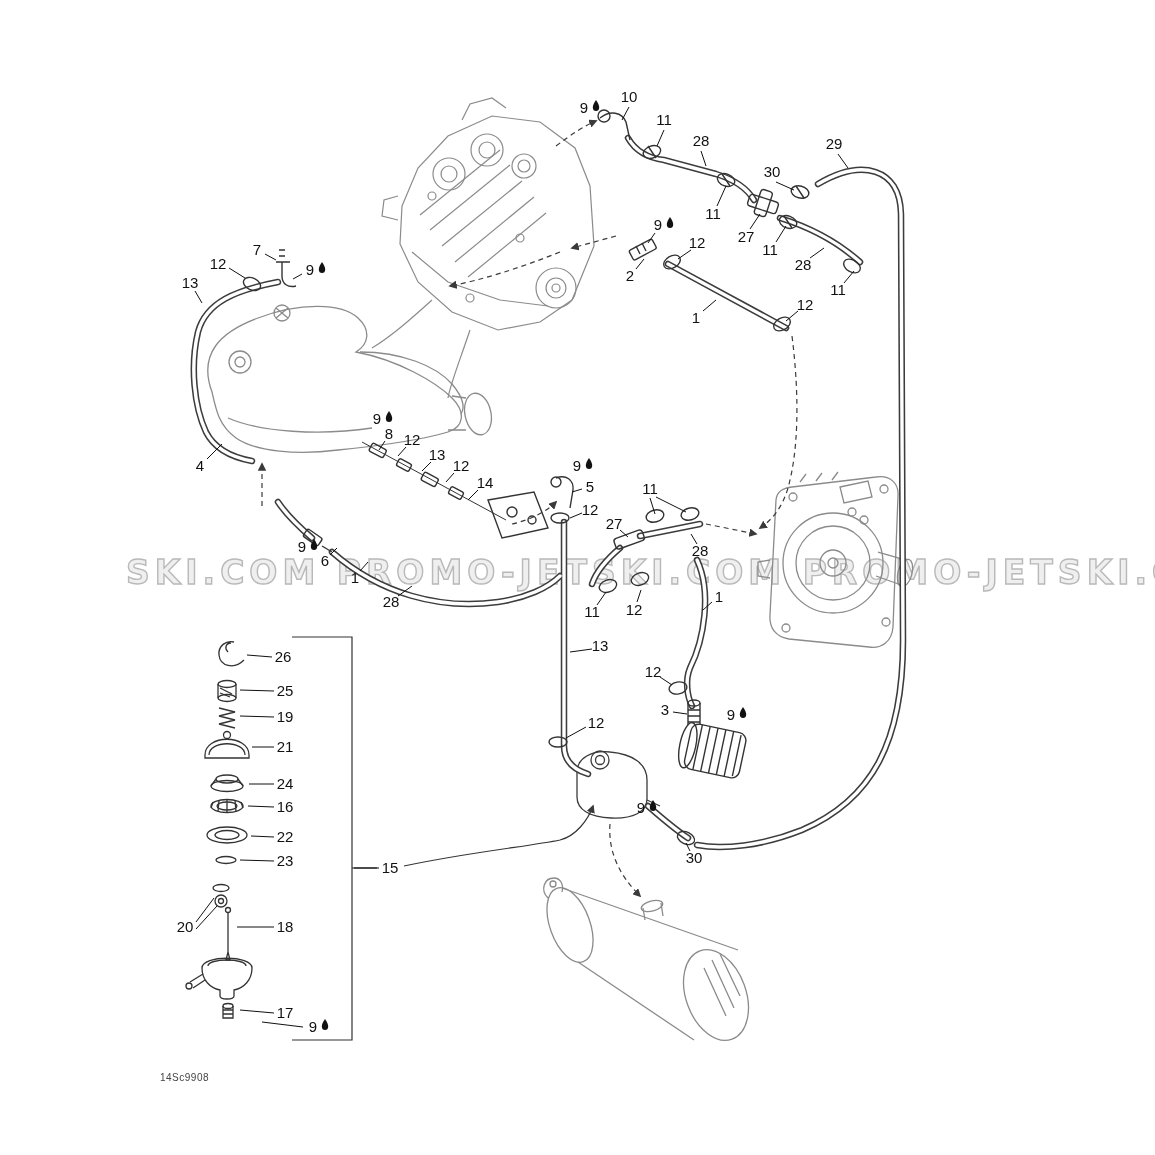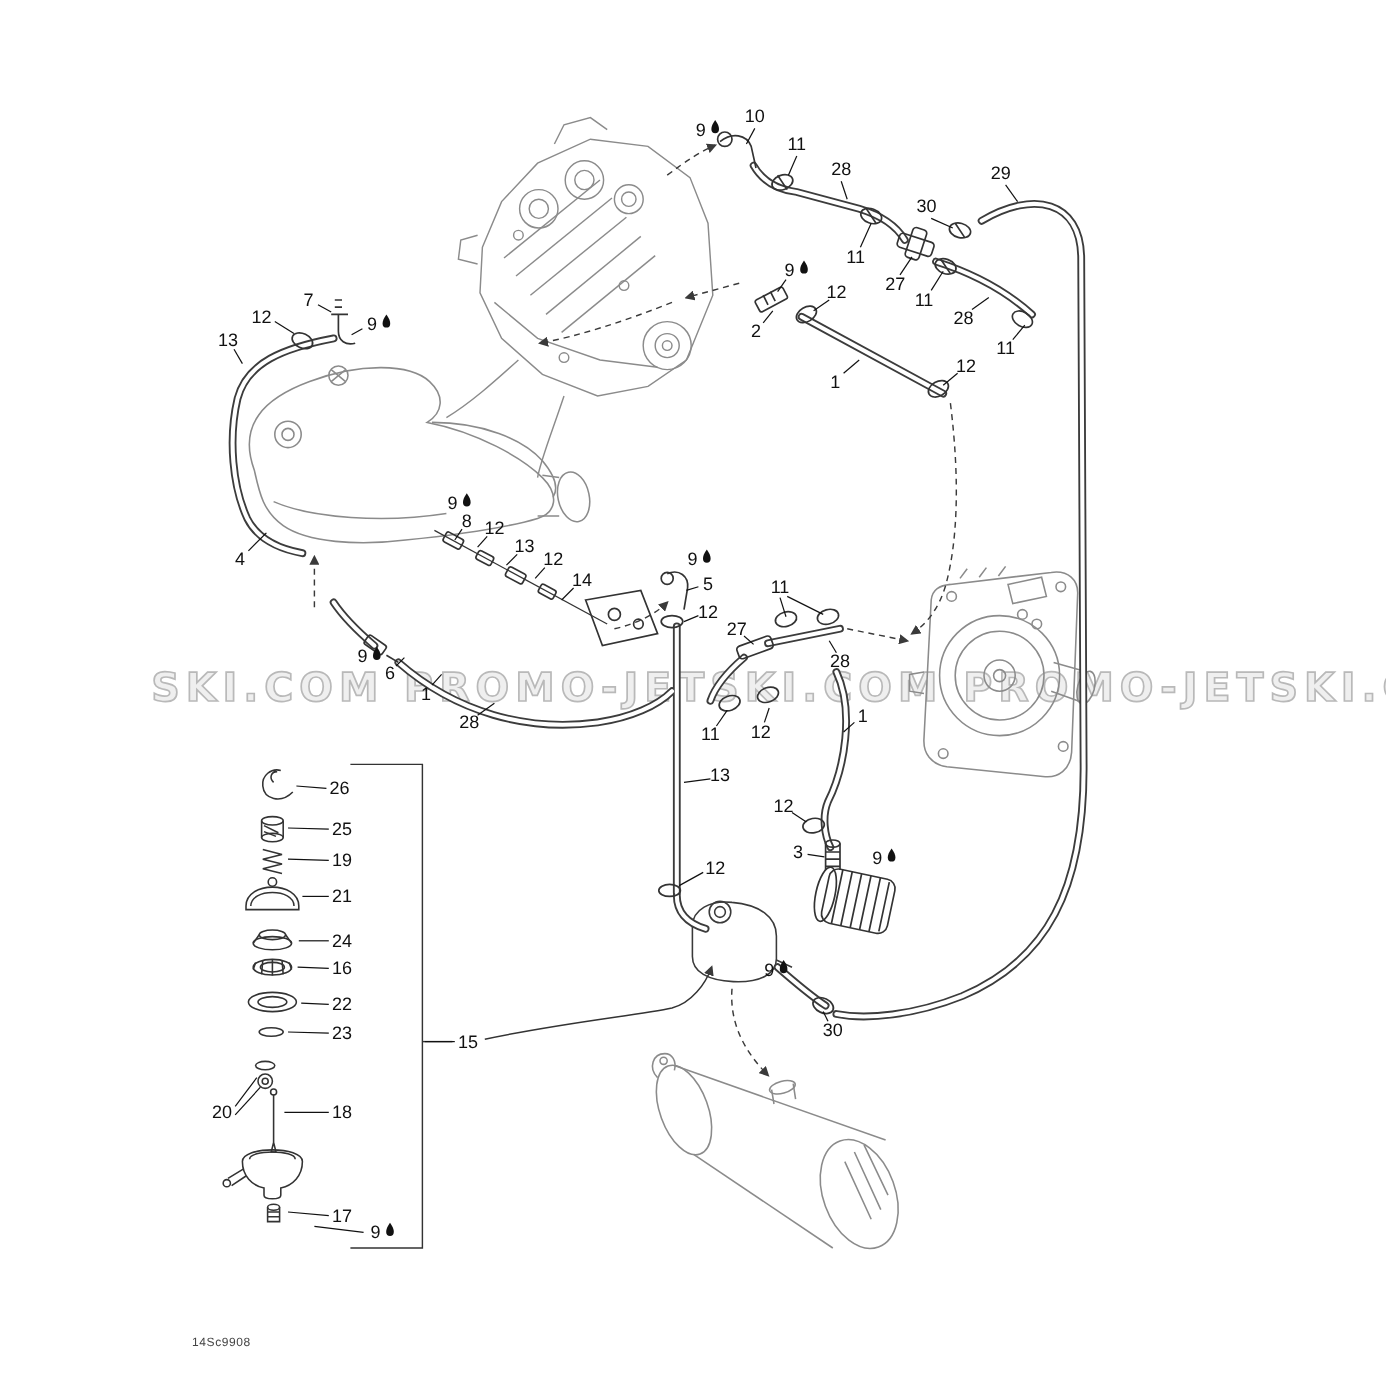--- a/index.html
+++ b/index.html
@@ -6,21 +6,21 @@
   .stage{
     position:relative;width:1155px;height:1155px;background:#ffffff;overflow:hidden;
     font-family:"Liberation Sans", sans-serif;
   }
   .watermark{
     position:absolute;left:126px;top:553px;white-space:nowrap;
     font-family:"DejaVu Sans", sans-serif;font-weight:bold;font-size:33px;letter-spacing:5px;
     color:#efefef;-webkit-text-stroke:1.4px #b9b9b9;user-select:none;
   }
   .diagram-code{
-    position:absolute;left:160px;top:1114px;font-size:10px;color:#444;letter-spacing:0.5px;
+    position:absolute;left:160px;top:1072px;font-size:10px;color:#444;letter-spacing:0.5px;
   }
   svg.art{position:absolute;left:0;top:0;}
 </style>
 </head>
 <body>
 
 <div class="stage">
 
   <div class="watermark">SKI.COM PROMO-JETSKI.COM PROMO-JETSKI.COM</div>
 

